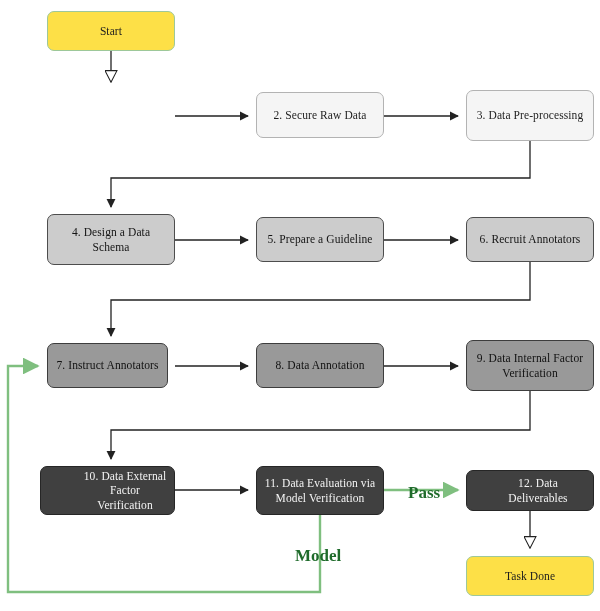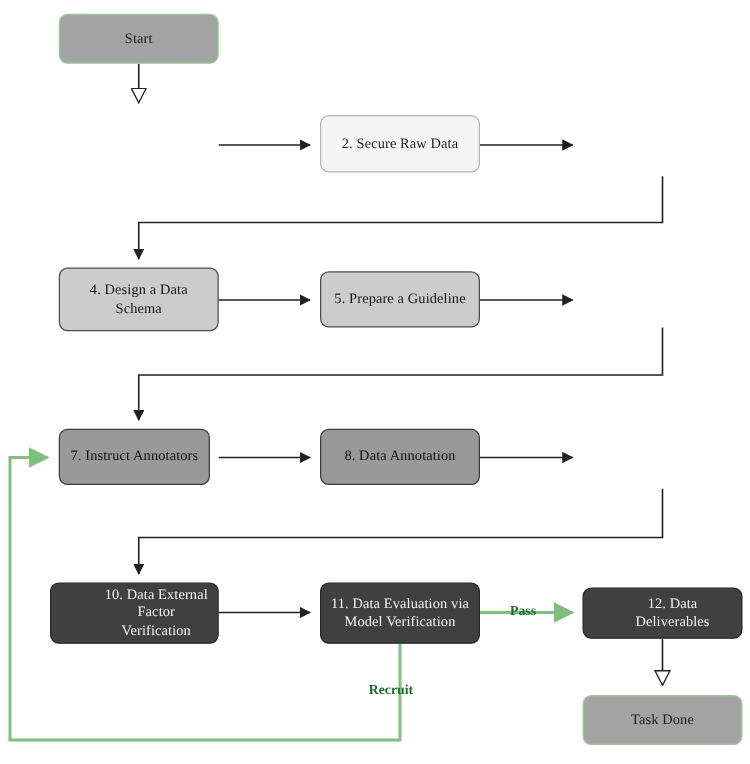--- a/index.html
+++ b/index.html
@@ -31,21 +31,21 @@
     display: flex;
     align-items: center;
     justify-content: center;
     text-align: center;
     line-height: 1.22;
     font-size: 11.5px;
     padding: 2px 5px;
     letter-spacing: 0.1px;
   }
   .n-terminal {
-    background: #a3a3a3;
+    background: #fde047;
     border: 1px solid #9dc89a;
     color: #1d1d1d;
     font-size: 11.5px;
   }
   .n-stage1 {
     background: #f5f5f5;
     border: 1px solid #b3b3b3;
     color: #1d1d1d;
   }
   .n-stage2 {
@@ -60,21 +60,21 @@
   }
   .n-stage4 {
     background: #404040;
     border: 1px solid #262626;
     color: #f4f4f4;
   }
   .edge-label {
     position: absolute;
     font-family: "Liberation Serif", "DejaVu Serif", serif;
     font-weight: bold;
-    font-size: 11px;
+    font-size: 17px;
     color: #1f6b2b;
     white-space: nowrap;
   }
 </style>
 </head>
 <body>
 
 <div id="canvas">
 
   <svg id="edges" viewBox="0 0 600 611" xmlns="http://www.w3.org/2000/svg">
@@ -127,51 +127,60 @@
 
   <div class="node n-terminal" style="left:47px;  top:11px;  width:128px; height:40px;">
     <span>Start</span>
   </div>
 
 
   <div class="node n-stage1" style="left:256px; top:92px;  width:128px; height:46px;">
     <span>2. Secure Raw Data</span>
   </div>
 
+  <div class="node n-stage1" style="left:466px; top:90px;  width:128px; height:51px;">
+    <span>3. Data Pre-processing</span>
+  </div>
 
   <div class="node n-stage2" style="left:47px;  top:214px; width:128px; height:51px;">
     <span>4. Design a Data Schema</span>
   </div>
 
   <div class="node n-stage2" style="left:256px; top:217px; width:128px; height:45px;">
     <span>5. Prepare a Guideline</span>
   </div>
 
+  <div class="node n-stage2" style="left:466px; top:217px; width:128px; height:45px;">
+    <span>6. Recruit Annotators</span>
+  </div>
 
   <div class="node n-stage3" style="left:47px;  top:343px; width:121px; height:45px;">
     <span>7. Instruct Annotators</span>
   </div>
 
   <div class="node n-stage3" style="left:256px; top:343px; width:128px; height:45px;">
     <span>8. Data Annotation</span>
   </div>
 
+  <div class="node n-stage3" style="left:466px; top:340px; width:128px; height:51px;">
+    <span>9. Data Internal Factor Verification</span>
+  </div>
 
   <div class="node n-stage4" style="left:40px;  top:466px; width:135px; height:49px;padding-left:40px;">
     <span>10. Data External Factor Verification</span>
   </div>
 
   <div class="node n-stage4" style="left:256px; top:466px; width:128px; height:49px;text-align:center;">
     <span>11. Data Evaluation via Model Verification</span>
   </div>
 
   <div class="node n-stage4" style="left:466px; top:470px; width:128px; height:41px;padding-left:21px;">
     <span>12. Data Deliverables</span>
   </div>
 
   <div class="node n-terminal" style="left:466px; top:556px; width:128px; height:40px;">
     <span>Task Done</span>
   </div>
 
   <div class="edge-label" style="left:408px; top:483px;">Pass</div>
-  <div class="edge-label" style="left:295px; top:546px;">Recruit</div>
+  <div class="edge-label" style="left:295px; top:546px;">Model</div>
 
 </div>
 
 </body></html>

